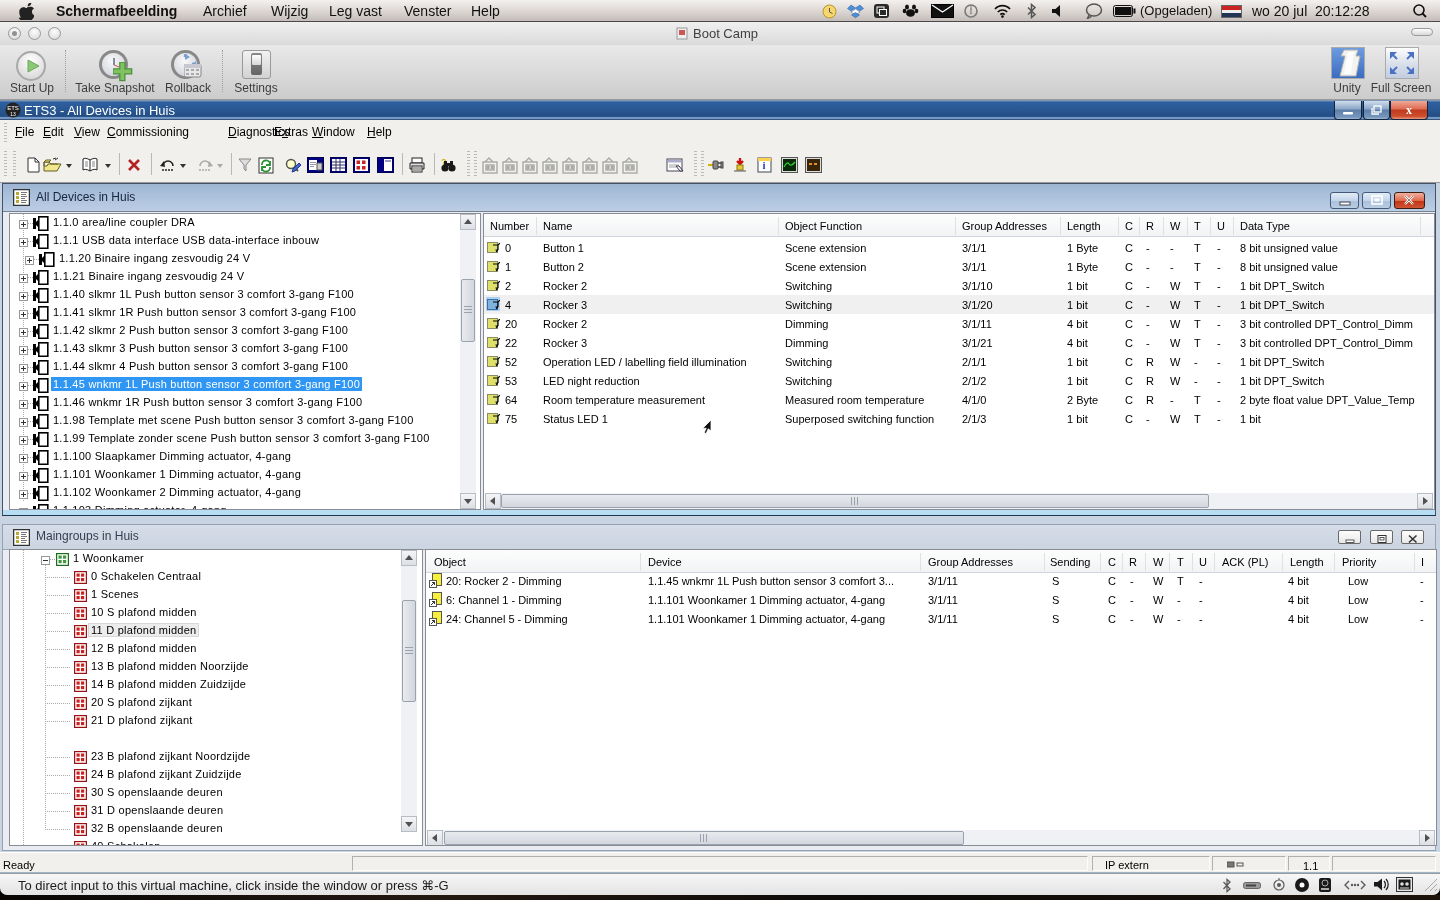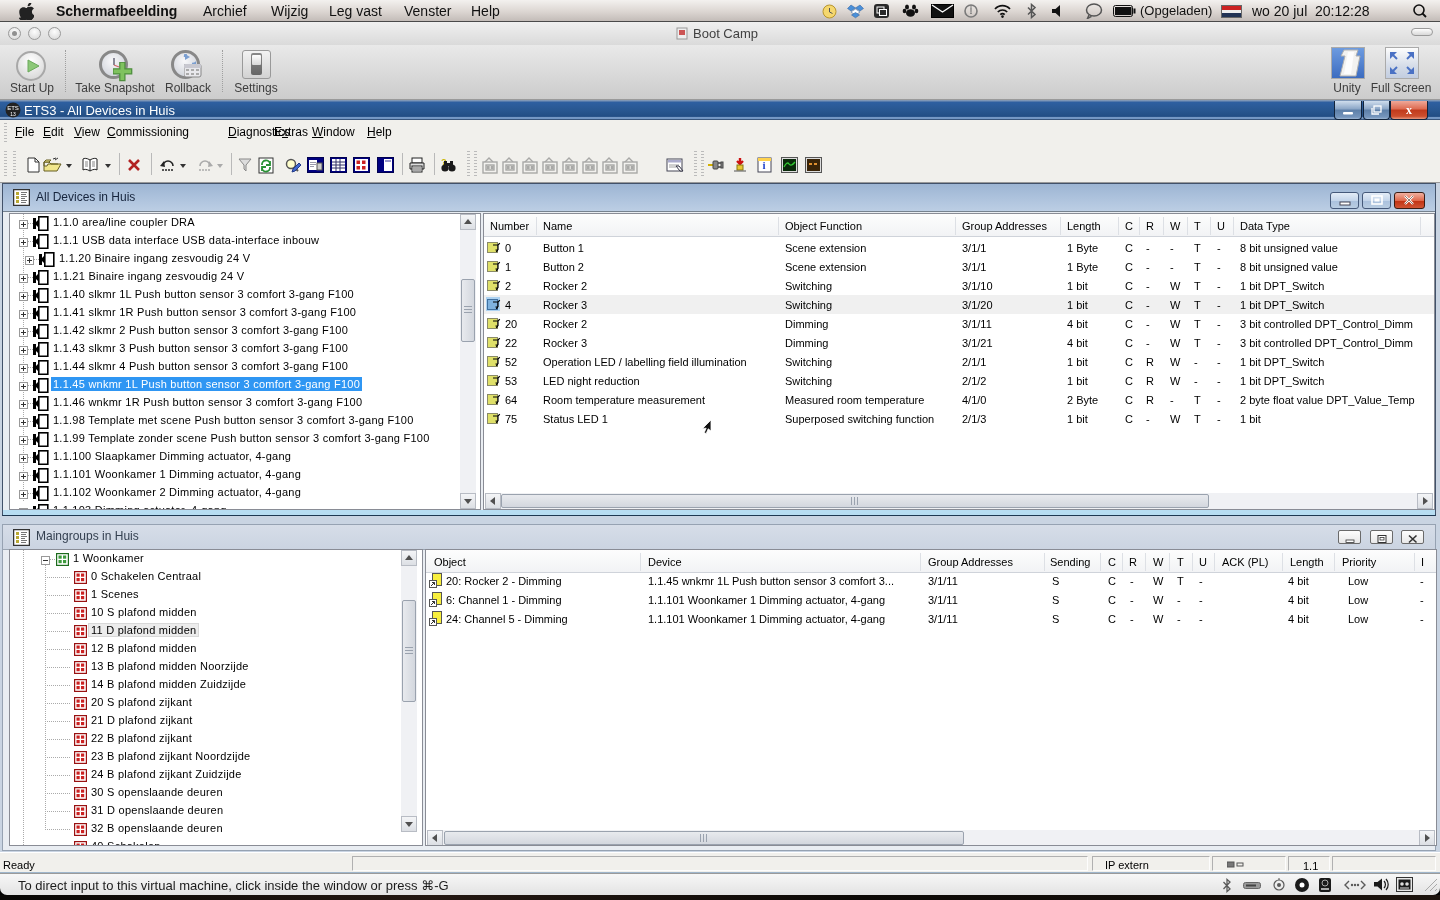--- a/index.html
+++ b/index.html
@@ -1113,31 +1113,20 @@
         <div class="trow" style="left:0;top:163px;width:100%;">
           <span class="a" style="left:35px;top:8px;width:26px;height:1px;background:repeating-linear-gradient(90deg,#aaa 0 1px,transparent 1px 2px);"></span>
           <span class="a" style="left:64px;top:2px;"><svg width="13" height="13" viewBox="0 0 13 13">
               <rect x="0.5" y="0.5" width="12" height="12" fill="#fff" stroke="#991111" stroke-width="1.4"></rect>
               <rect x="2.5" y="2.5" width="3.2" height="3.2" fill="#cc2222"></rect>
               <rect x="7" y="2.5" width="3.2" height="3.2" fill="#cc2222"></rect>
               <rect x="2.5" y="7" width="3.2" height="3.2" fill="#cc2222"></rect>
               <rect x="7" y="7" width="3.2" height="3.2" fill="#cc2222"></rect>
             </svg></span>
           <span class="a" style="left:81px;top:1px;">21 D plafond zijkant</span>
-        </div>
-        <div class="trow" style="left:0;top:181px;width:100%;">
-          <span class="a" style="left:35px;top:8px;width:26px;height:1px;background:repeating-linear-gradient(90deg,#aaa 0 1px,transparent 1px 2px);"></span>
-          <span class="a" style="left:64px;top:2px;"><svg width="13" height="13" viewBox="0 0 13 13">
-              <rect x="0.5" y="0.5" width="12" height="12" fill="#fff" stroke="#991111" stroke-width="1.4"></rect>
-              <rect x="2.5" y="2.5" width="3.2" height="3.2" fill="#cc2222"></rect>
-              <rect x="7" y="2.5" width="3.2" height="3.2" fill="#cc2222"></rect>
-              <rect x="2.5" y="7" width="3.2" height="3.2" fill="#cc2222"></rect>
-              <rect x="7" y="7" width="3.2" height="3.2" fill="#cc2222"></rect>
-            </svg></span>
-          <span class="a" style="left:81px;top:1px;">22 B plafond zijkant</span>
         </div>
         <div class="trow" style="left:0;top:199px;width:100%;">
           <span class="a" style="left:35px;top:8px;width:26px;height:1px;background:repeating-linear-gradient(90deg,#aaa 0 1px,transparent 1px 2px);"></span>
           <span class="a" style="left:64px;top:2px;"><svg width="13" height="13" viewBox="0 0 13 13">
               <rect x="0.5" y="0.5" width="12" height="12" fill="#fff" stroke="#991111" stroke-width="1.4"></rect>
               <rect x="2.5" y="2.5" width="3.2" height="3.2" fill="#cc2222"></rect>
               <rect x="7" y="2.5" width="3.2" height="3.2" fill="#cc2222"></rect>
               <rect x="2.5" y="7" width="3.2" height="3.2" fill="#cc2222"></rect>
               <rect x="7" y="7" width="3.2" height="3.2" fill="#cc2222"></rect>
             </svg></span>

